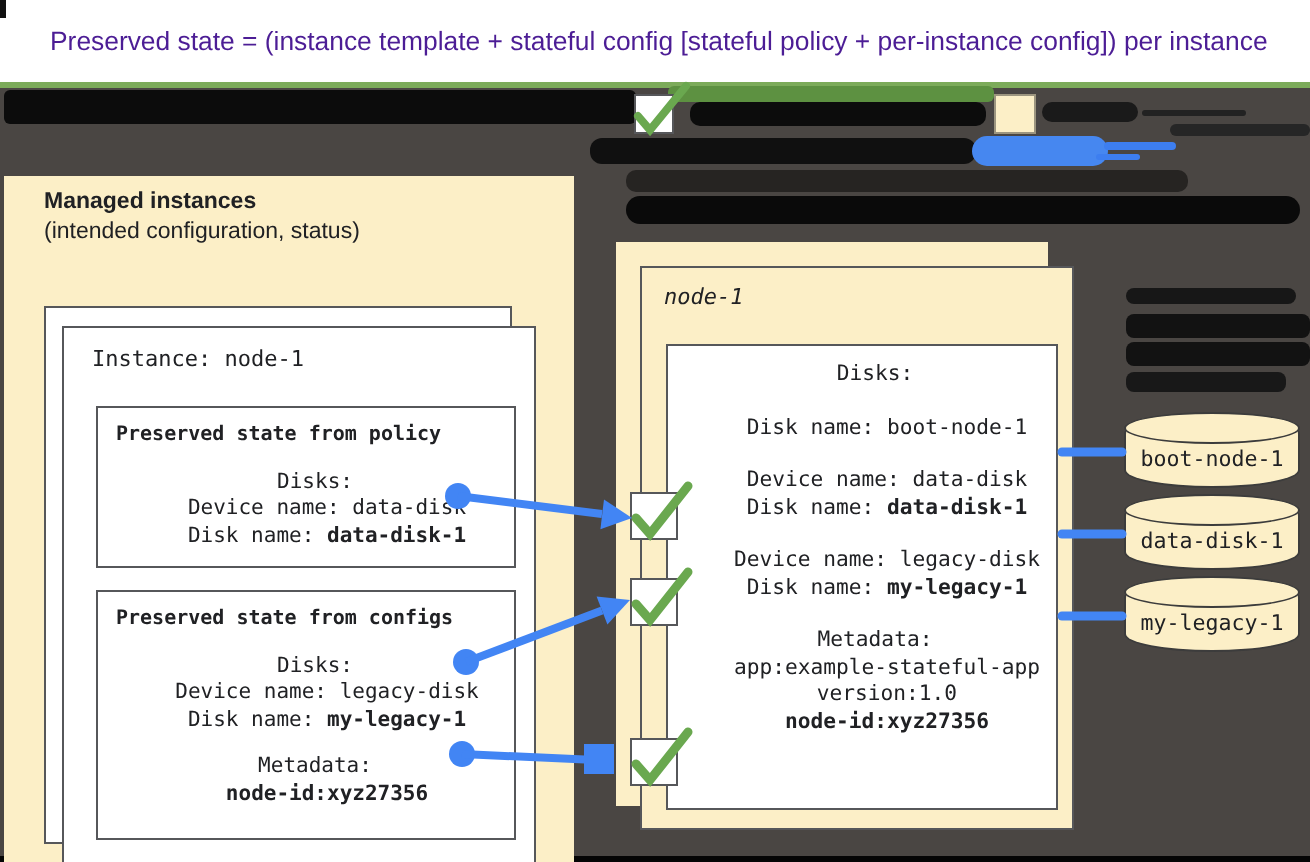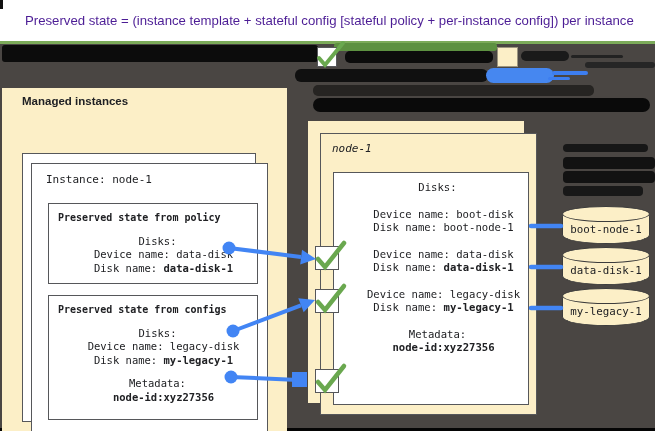--- a/index.html
+++ b/index.html
@@ -115,20 +115,21 @@
 
   <div class="abs cb cb-top">
     <svg width="20" height="20">
       <polyline points="1,10 7,17 25,-5" fill="none" stroke="#6aa84f" stroke-width="4" stroke-linecap="round"></polyline>
     </svg>
   </div>
 
   <div class="abs lpanel">
     <div class="lp-head">
       <div class="bold">Managed instances</div>
+      <div>(intended configuration, status)</div>
     </div>
     <div class="abs card card-back-l"></div>
     <div class="abs card card-front-l">
       <div class="inst-label">Instance: node-1</div>
 
       <div class="inner-box ib-policy">
         <div class="btitle">Preserved state from policy</div>
         <div class="line">Disks:</div>
         <div class="line ind">Device name: data-disk</div>
         <div class="line ind"><span>Disk name: </span><span class="bold">data-disk-1</span></div>
@@ -145,30 +146,31 @@
       </div>
     </div>
   </div>
 
   <div class="abs vm-back"></div>
   <div class="abs vm-front">
     <div class="vm-title">node-1</div>
     <div class="vm-box">
       <div class="line">Disks:</div>
       <div class="gap13"></div>
-      <div class="line ind">Device name: boot-disk</div>
       <div class="line ind">Disk name: boot-node-1</div>
       <div class="gap13"></div>
       <div class="line ind">Device name: data-disk</div>
       <div class="line ind"><span>Disk name: </span><span class="bold">data-disk-1</span></div>
       <div class="gap13"></div>
       <div class="line ind">Device name: legacy-disk</div>
       <div class="line ind"><span>Disk name: </span><span class="bold">my-legacy-1</span></div>
       <div class="gap13"></div>
       <div class="line">Metadata:</div>
+      <div class="line ind">app:example-stateful-app</div>
+      <div class="line ind">version:1.0</div>
       <div class="line ind bold">node-id:xyz27356</div>
     </div>
   </div>
 
   <div class="abs cb cb1">
     <svg width="24" height="24">
       <polyline points="2,12 9,20 28,-4" fill="none" stroke="#6aa84f" stroke-width="4.5" stroke-linecap="round"></polyline>
     </svg>
   </div>
   <div class="abs cb cb2">

